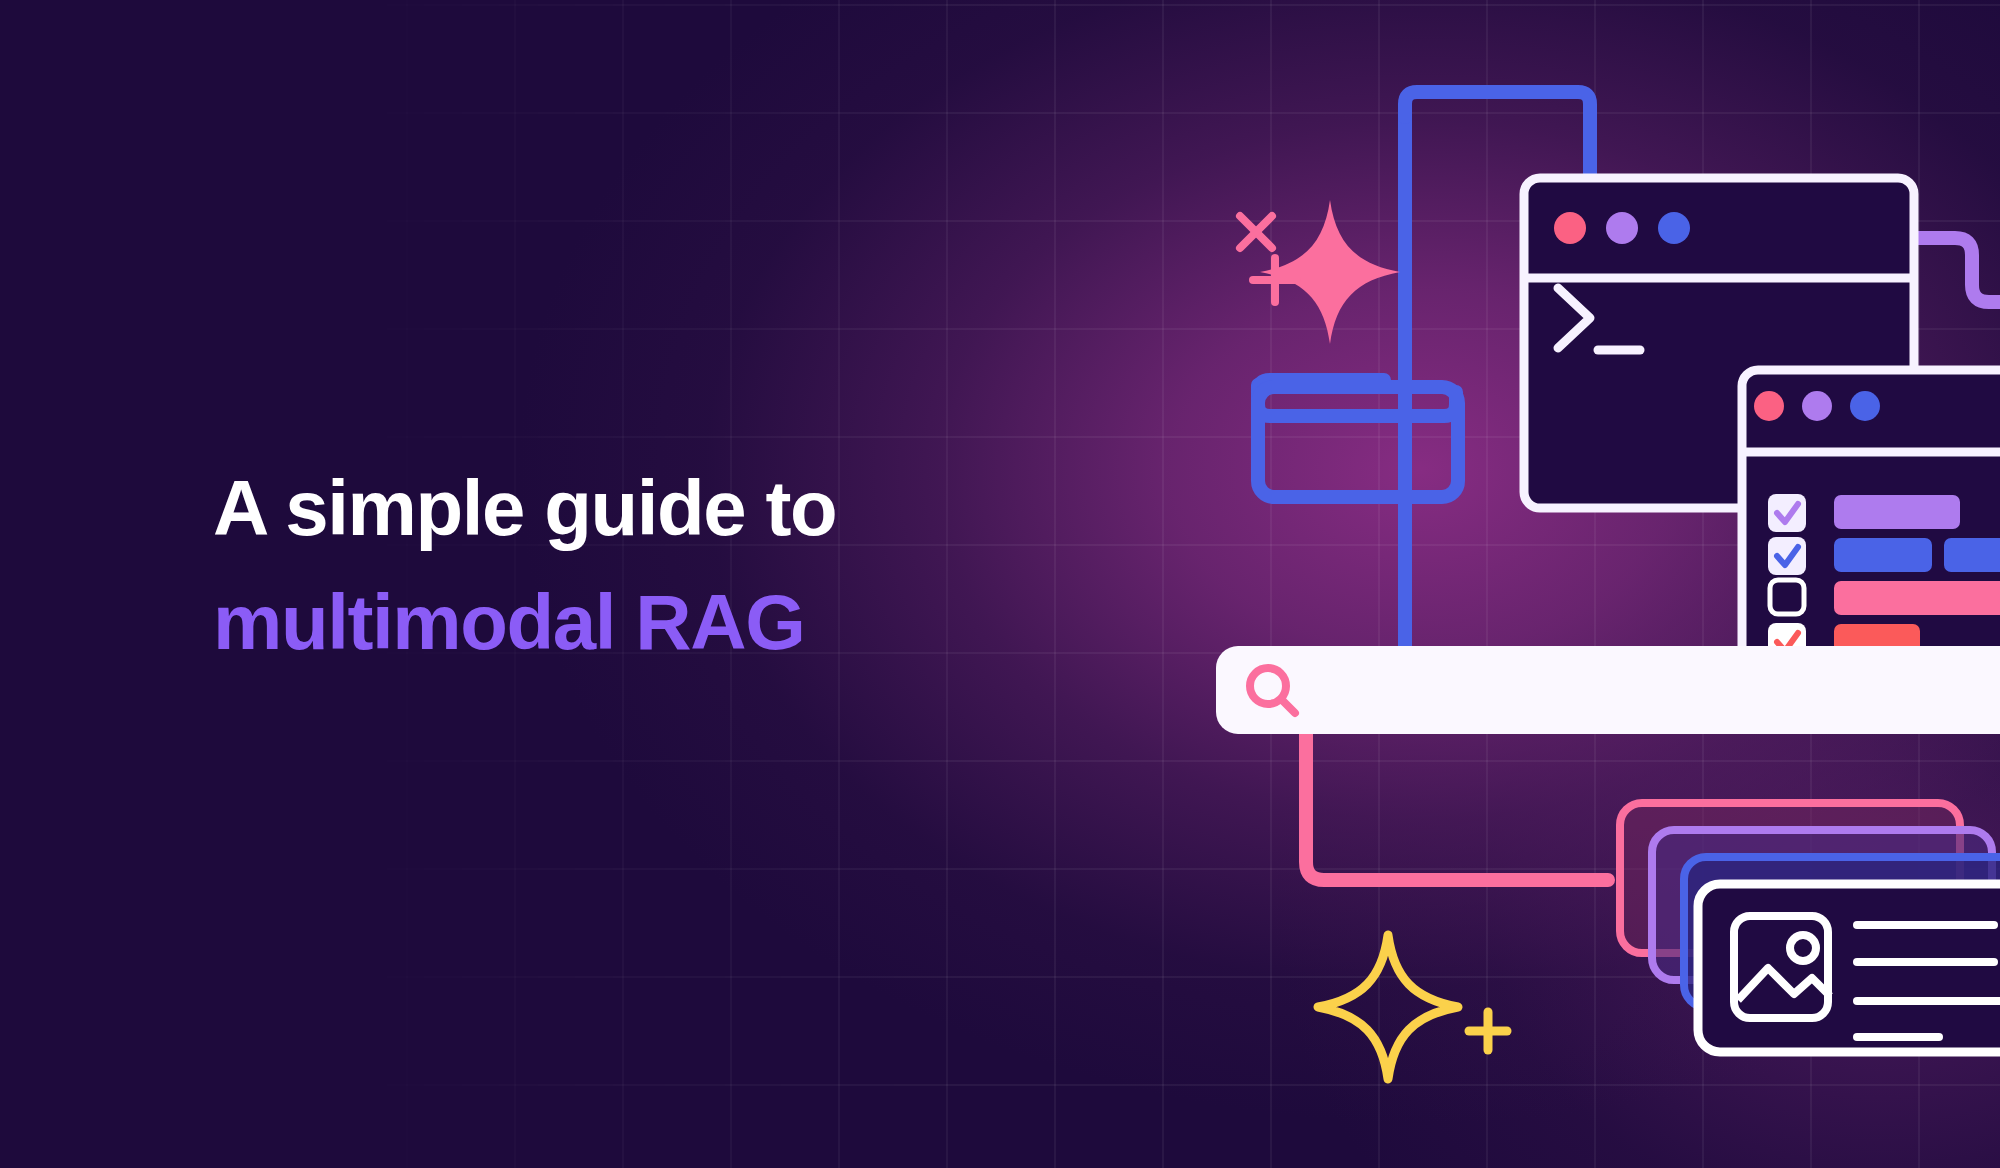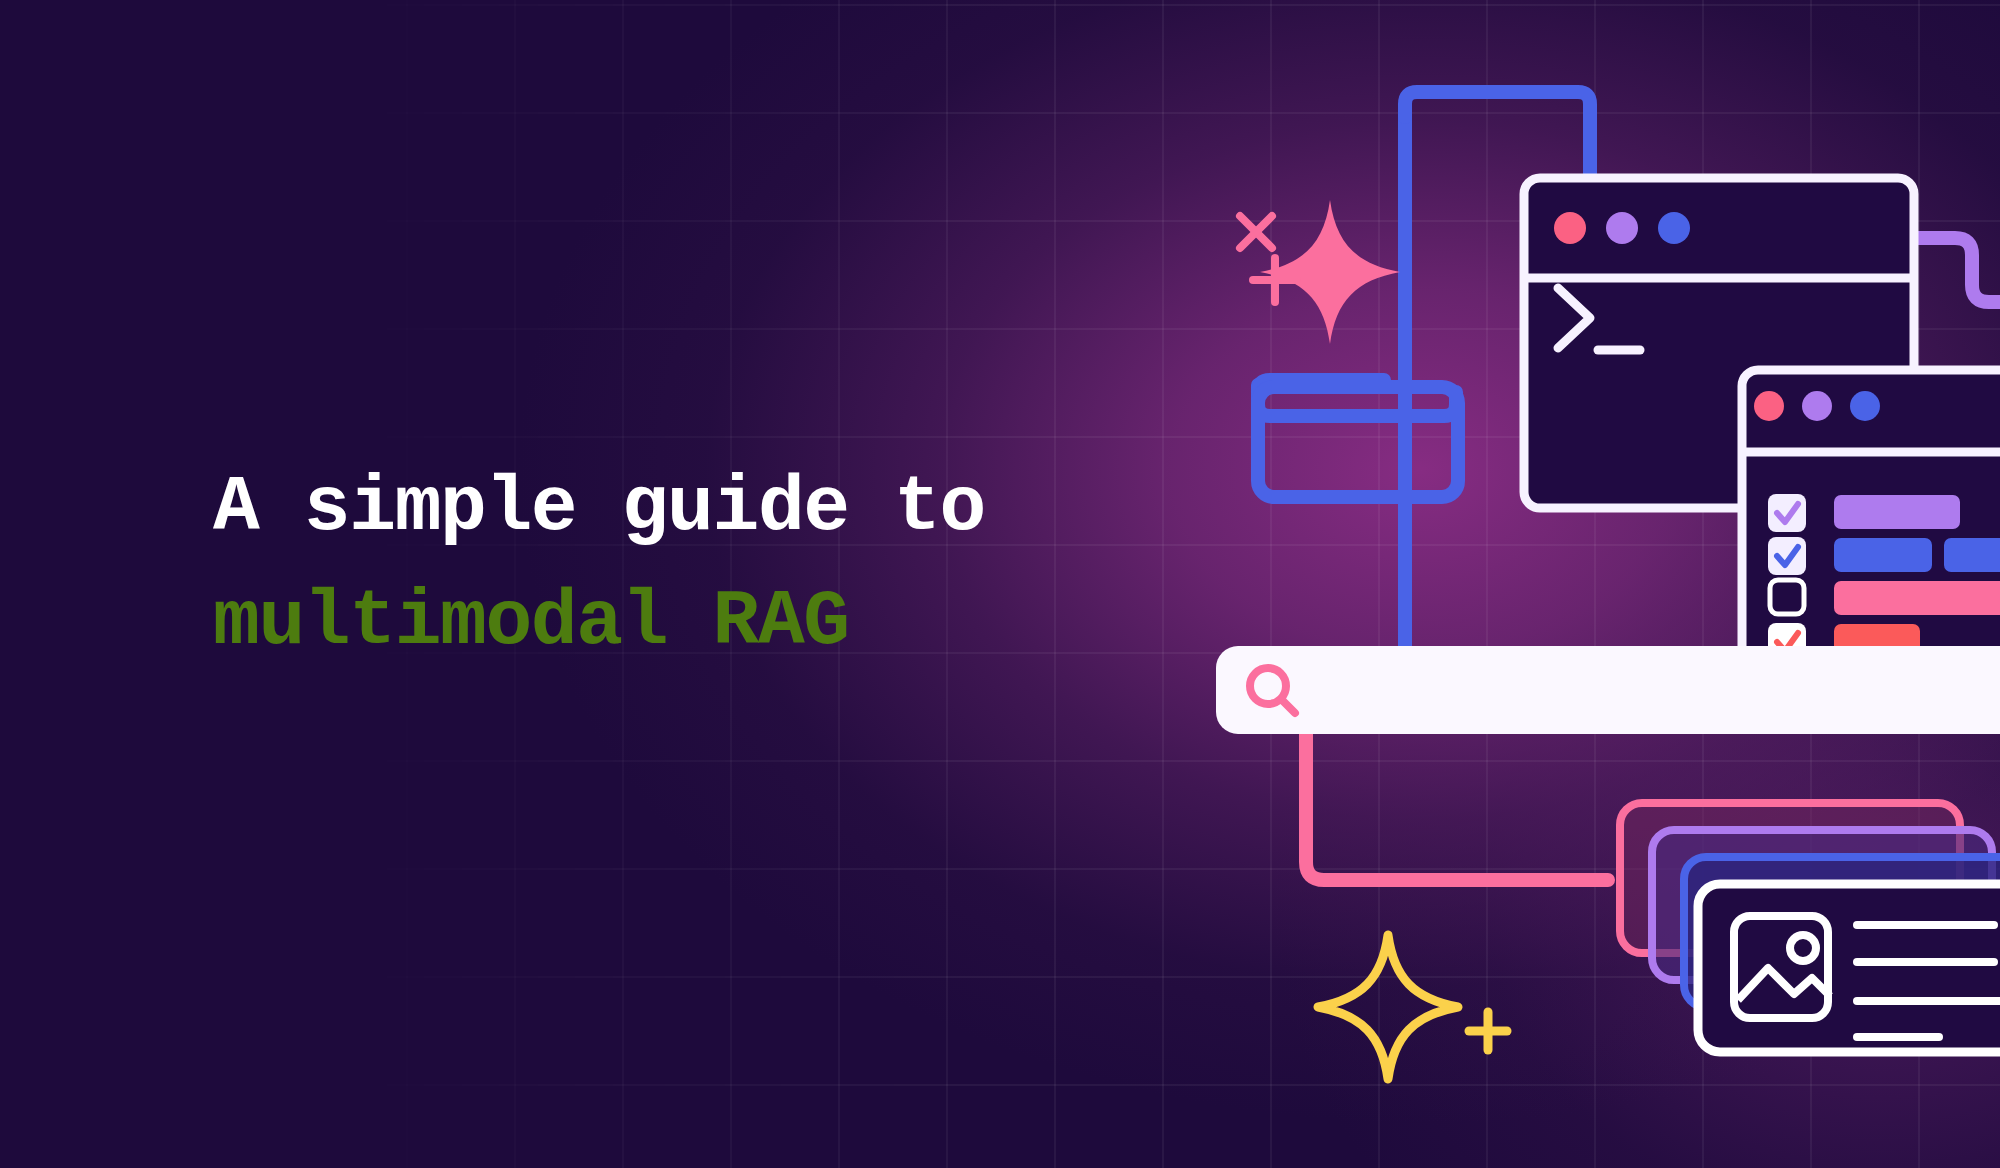--- a/index.html
+++ b/index.html
@@ -5,21 +5,21 @@
   html, body {
     margin: 0;
     padding: 0;
     background: #1E0A3C;
   }
   #stage {
     position: relative;
     width: 2000px;
     height: 1168px;
     overflow: hidden;
-    font-family: Liberation Mono, monospace;
+    font-family: Liberation Sans, sans-serif;
     background: #1E0A3C;
   }
 
   
   .bg-base {
     position: absolute;
     inset: 0;
     background: #1E0A3C;
   }
   .bg-glow {
@@ -58,21 +58,21 @@
   }
   .headline-line {
     font-size: 78px;
     font-weight: 700;
     line-height: 1.46;
     letter-spacing: -1.4px;
     white-space: nowrap;
     margin: 0;
   }
   .headline-line.l1 { color: #FFFFFF; }
-  .headline-line.l2 { color: #4d7c0f; }
+  .headline-line.l2 { color: #8b5cf6; }
 
   
   .art {
     position: absolute;
     left: 0; top: 0;
     width: 2000px;
     height: 1168px;
     z-index: 10;
     overflow: visible;
   }

